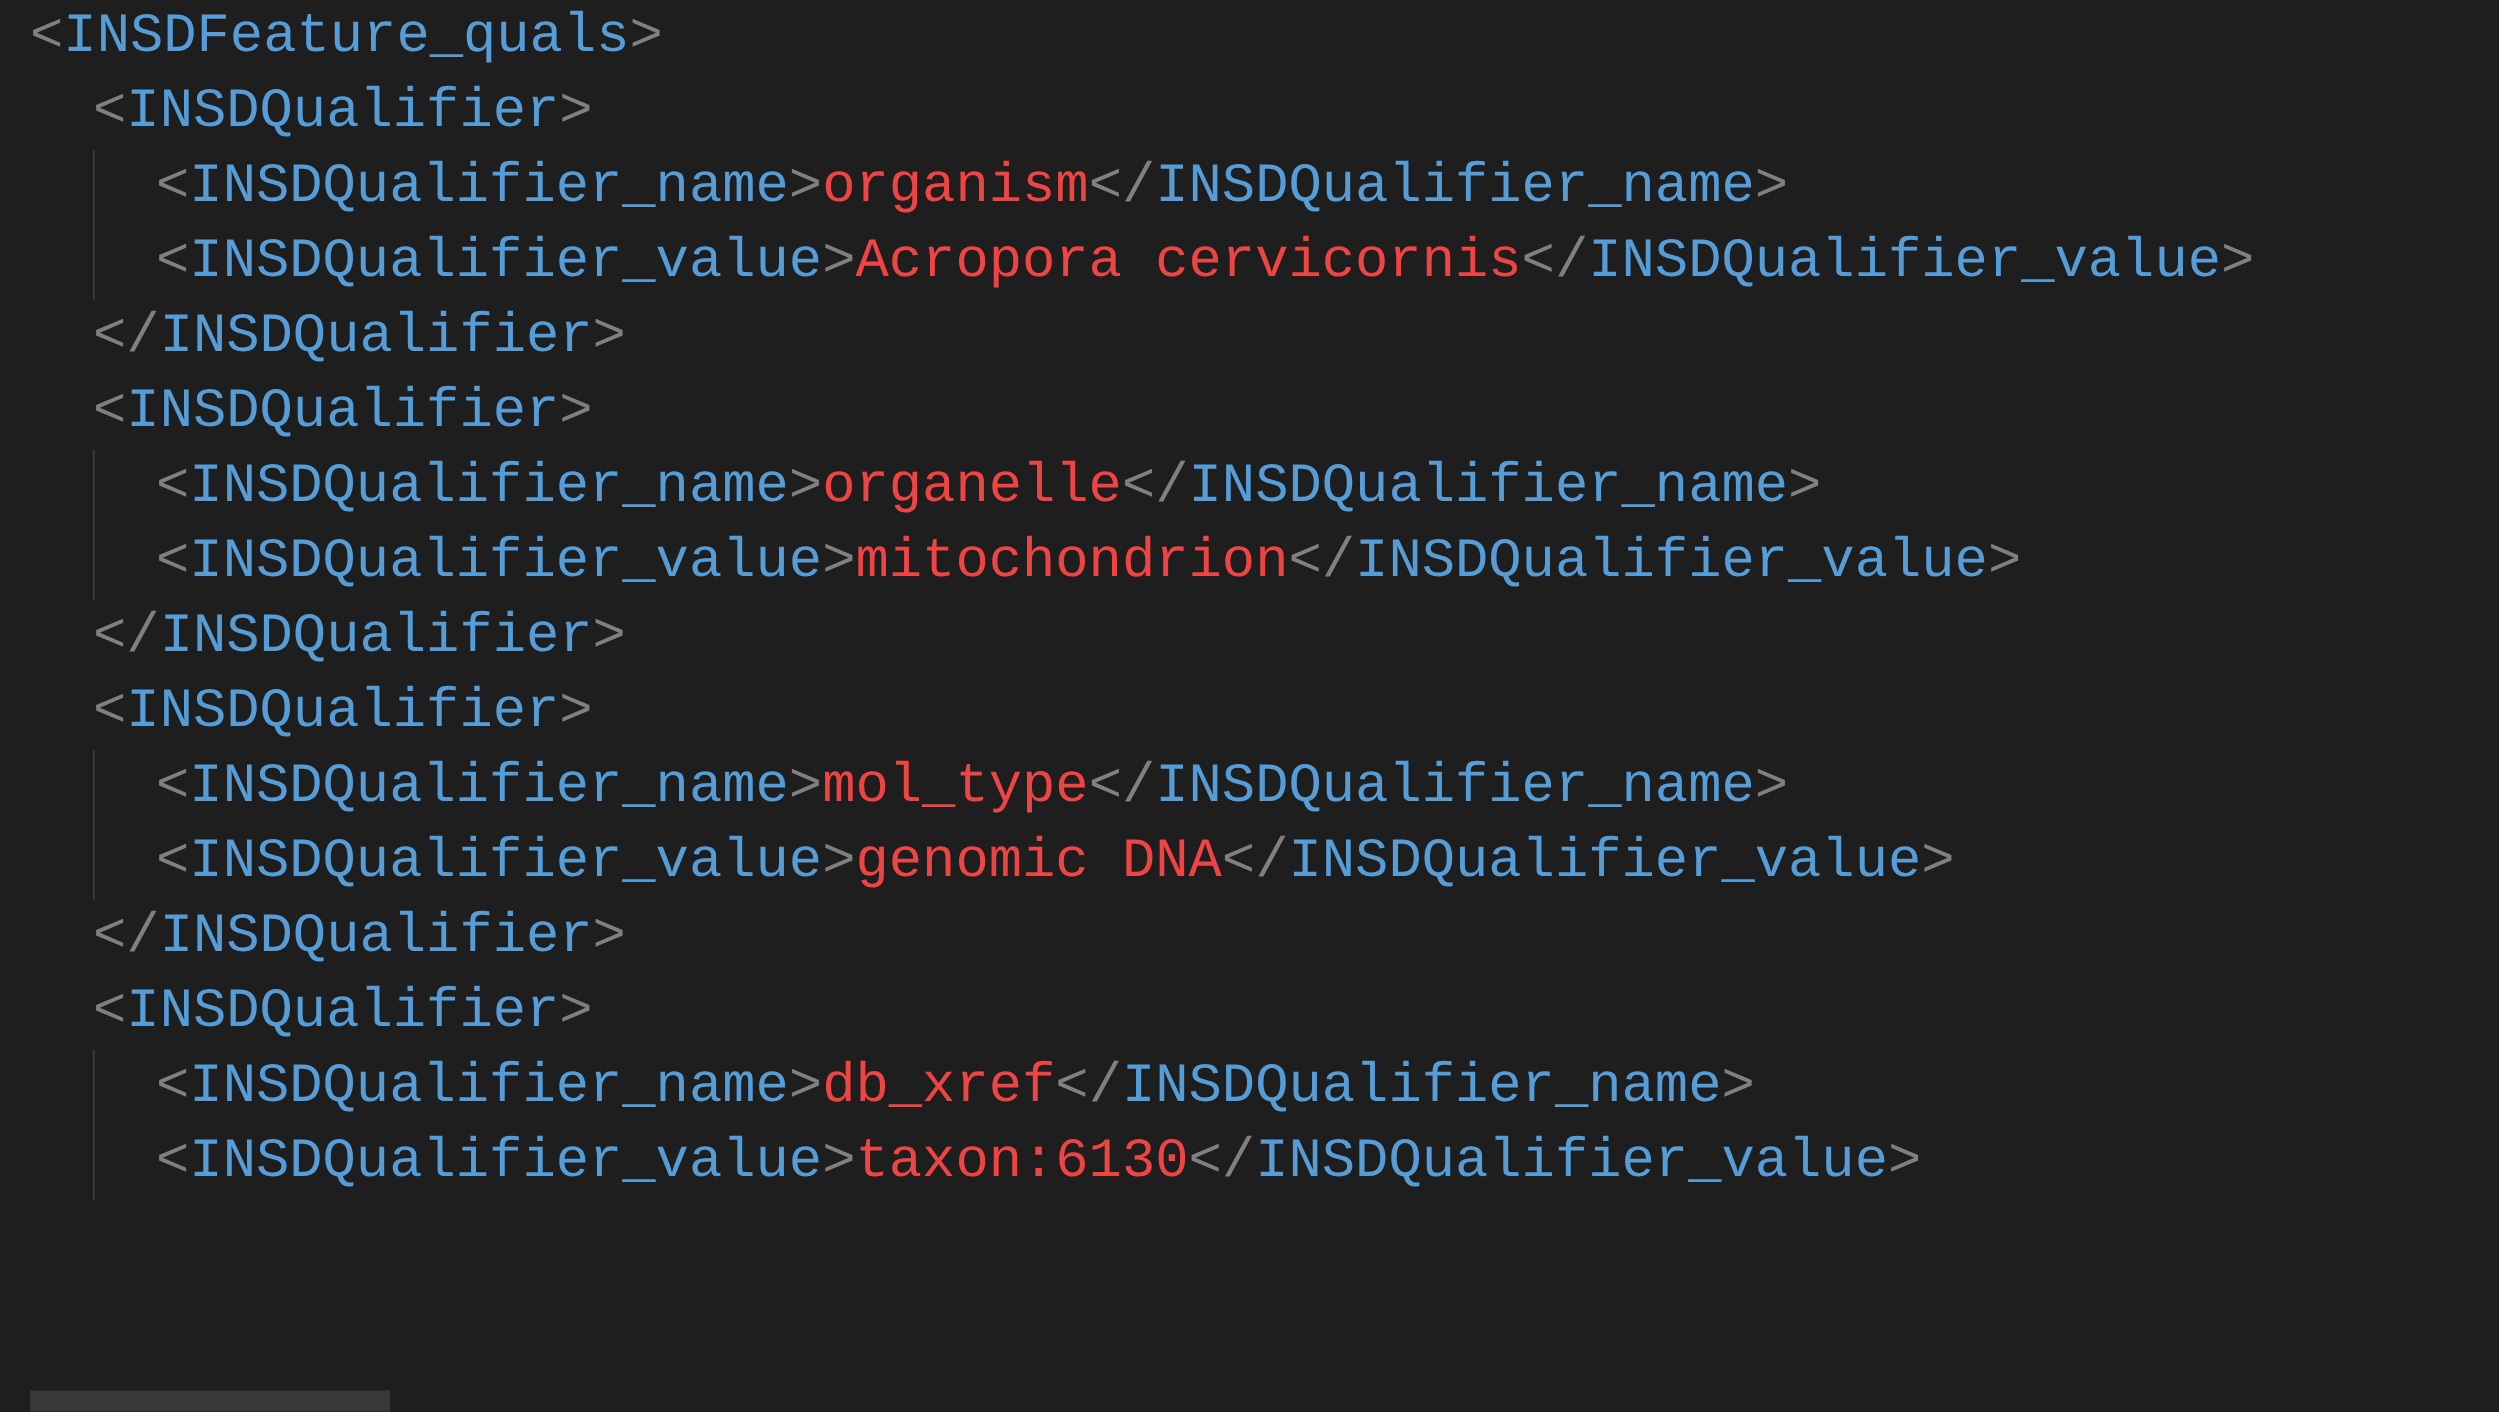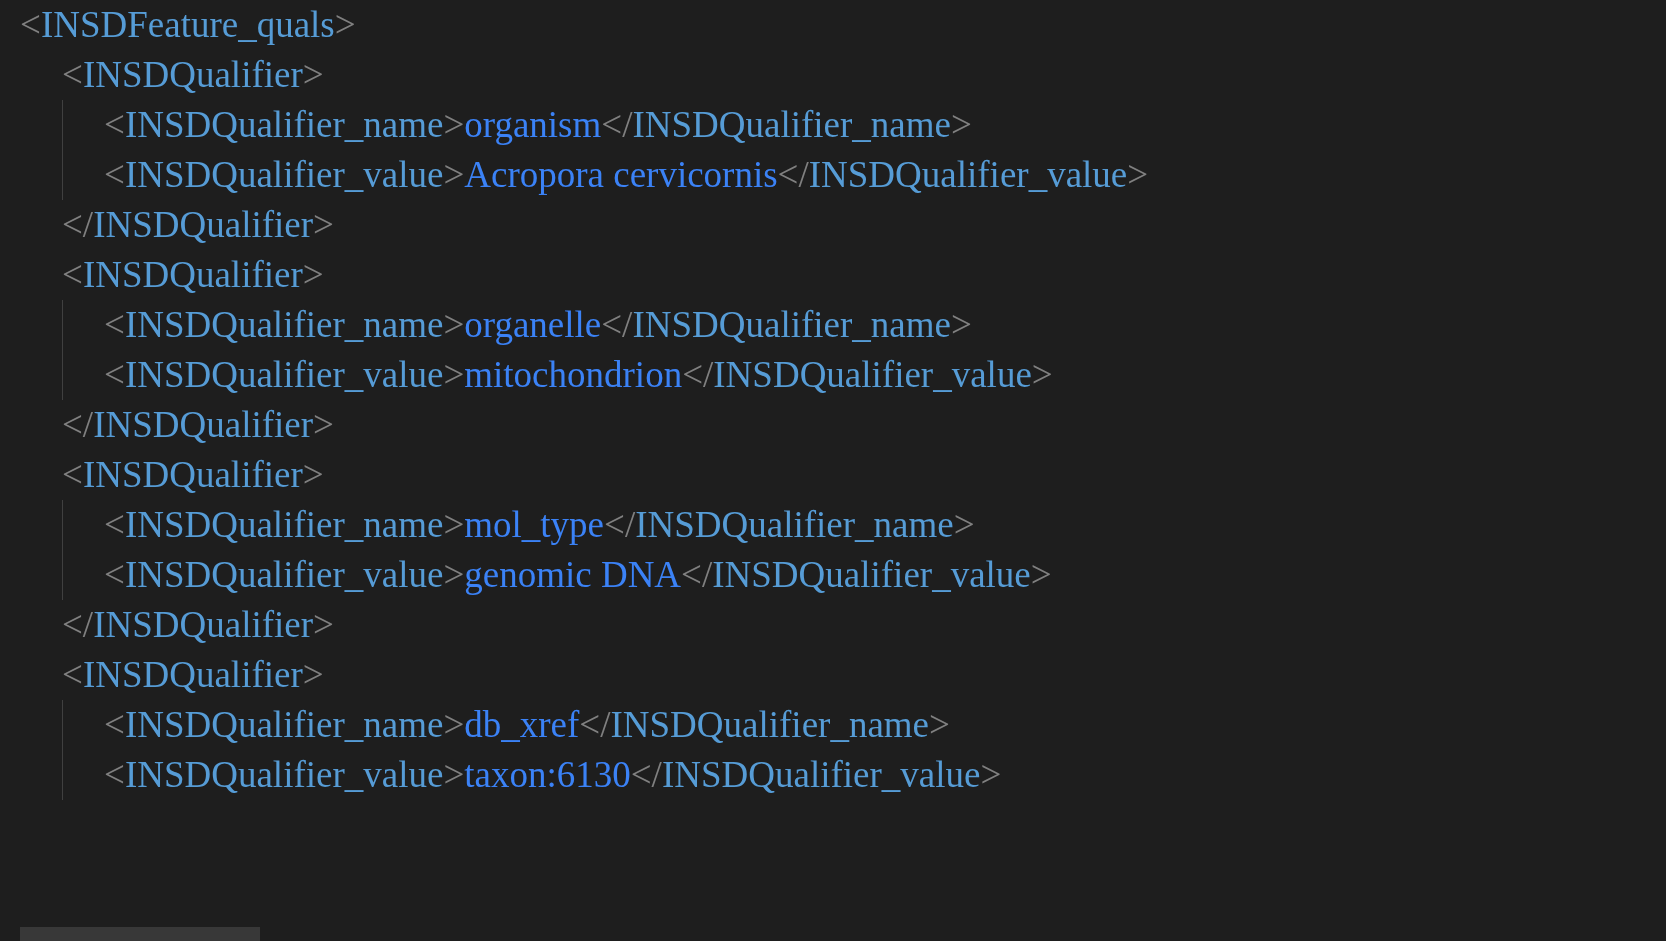--- a/index.html
+++ b/index.html
@@ -4,21 +4,21 @@
 <style>
   html, body {
     margin: 0;
     padding: 0;
     width: 1666px;
     height: 941px;
     background: #1e1e1e;
     overflow: hidden;
   }
   .editor {
-    font-family: Liberation Serif, serif;
+    font-family: Liberation Mono, monospace;
     font-size: 37px;
     line-height: 50px;
     color: #d4d4d4;
     white-space: pre;
     padding: 0;
     position: relative;
   }
   .line {
     display: flex;
     align-items: stretch;
@@ -31,21 +31,21 @@
   .guides {
     flex-shrink: 0;
     display: flex;
     align-items: stretch;
   }
   .content {
     display: inline;
   }
   .t { color: #569cd6; }   
   .b { color: #808080; }   
-  .tx { color: #3b82f6; }  
+  .tx { color: #ef4444; }  
   .scrollbar-h {
     position: absolute;
     left: 20px;
     bottom: 0;
     width: 240px;
     height: 14px;
     background: #4a4a4a;
     opacity: 0.6;
   }
 </style>

